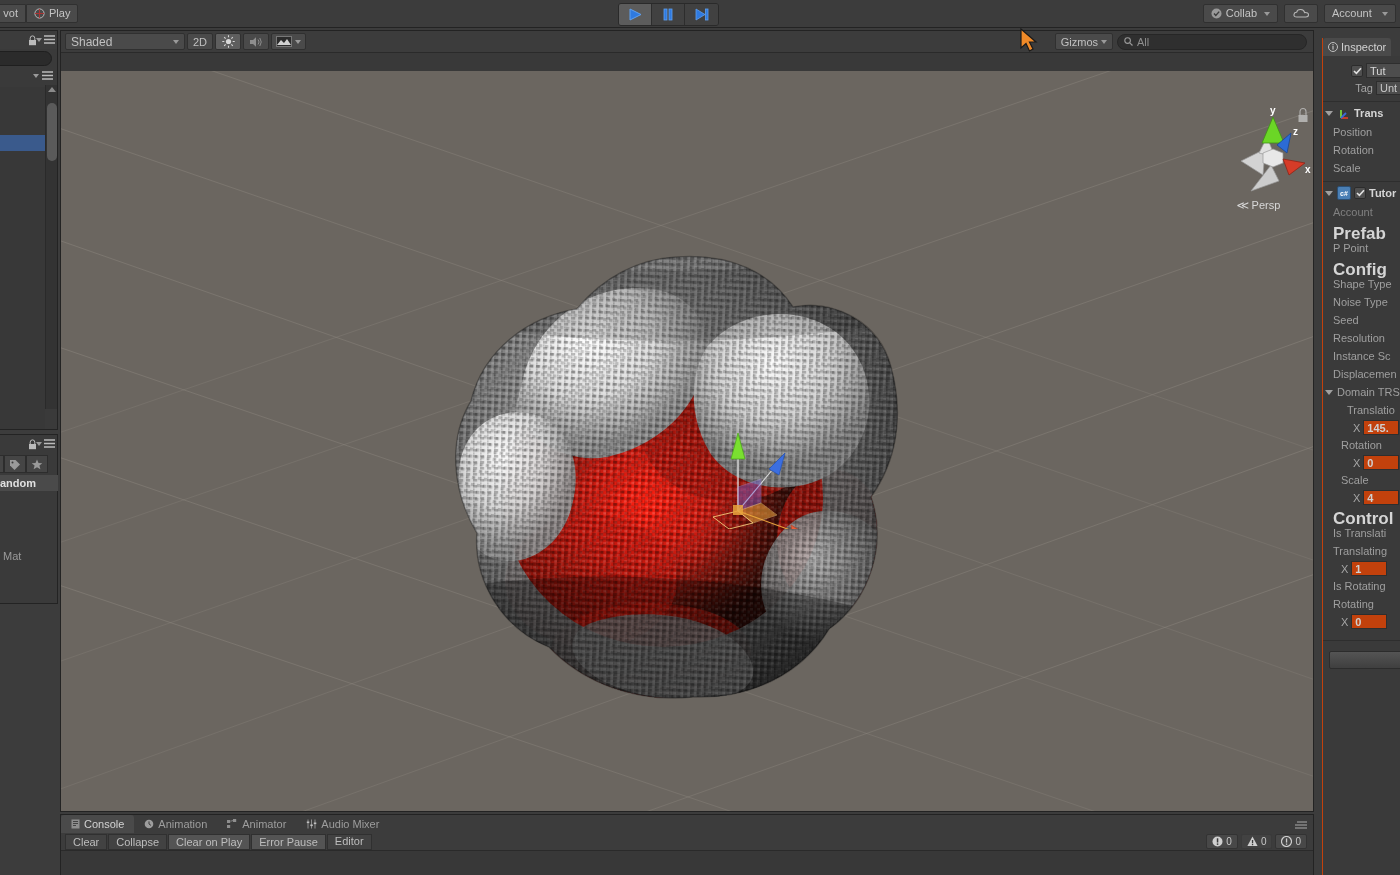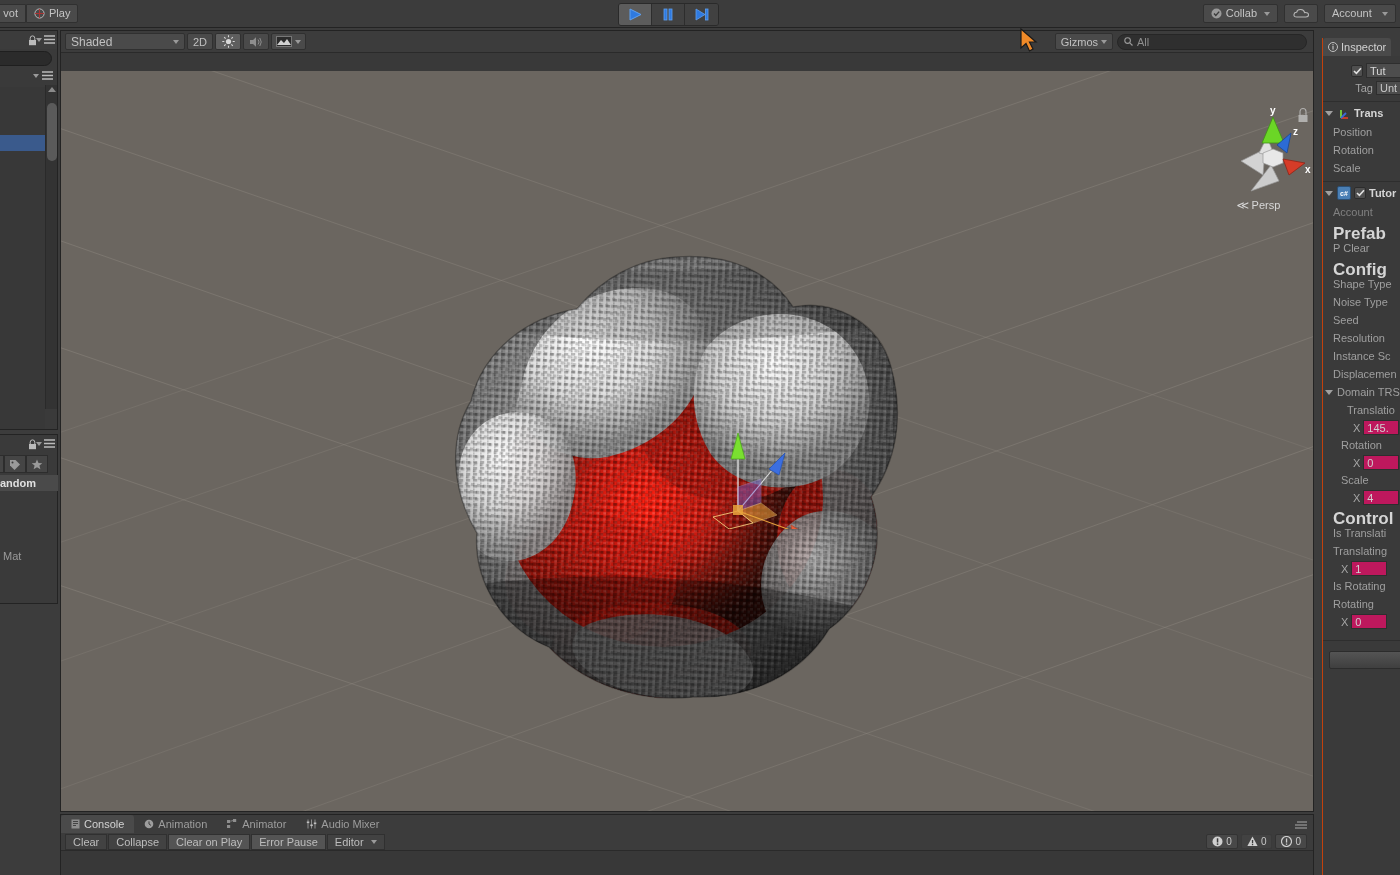--- a/index.html
+++ b/index.html
@@ -178,22 +178,22 @@
   .comp-title { font-weight:bold; color:#d5d5d5; font-size:11px; white-space:nowrap; }
   .prop-row { height:18px; display:flex; align-items:center; padding-left:10px;
               font-size:11px; color:#9f9f9f; white-space:nowrap; }
   .prop-row.indent2 { padding-left:24px; }
   .prop-row.indent3 { padding-left:18px; }
   .sect-head { height:18px; display:flex; align-items:center; padding-left:10px;
                font-weight:bold; color:#d5d5d5; font-size:17px; }
   .field-row { height:17px; display:flex; align-items:center; gap:3px; padding-left:30px; font-size:11px; }
   .field-row .lbl { color:#a5a5a5; }
   .field-row .val {
-    height:15px; background:#be185d; border:1px solid #2e2e2e; color:#d0d0d0;
-    display:flex; align-items:center; padding:0 3px; min-width:36px; overflow:hidden; white-space:nowrap;
+    height:15px; background:#c2410c; border:1px solid #2e2e2e; color:#d0d0d0;
+    display:flex; align-items:center; padding:0 3px; min-width:36px; overflow:hidden; white-space:nowrap;font-weight:bold;
   }
   .script-row { height:18px; display:flex; align-items:center; padding-left:10px; font-size:11px; color:#808080;}
   .cs-icon { width:14px;height:14px;background:#4a7fb5;border:1px solid #2c4f73; border-radius:2px;
              display:flex;align-items:center;justify-content:center; font-size:7px;color:#fff; font-weight:bold;}
   .ins-button {
     margin:10px 4px 0 6px; height:18px; background:linear-gradient(#545454,#3f3f3f);
     border:1px solid #2c2c2c; border-radius:2px;
   }
 
   .cursor { position:absolute; left:1020px; top:28px; width:22px; height:28px; pointer-events:none;}
@@ -587,21 +587,21 @@
       </div>
       <div class="con-btn">
         <span>Collapse</span>
       </div>
       <div class="con-btn toggled">
         <span>Clear on Play</span>
       </div>
       <div class="con-btn toggled">
         <span>Error Pause</span>
       </div>
-      <div class="con-btn" style="gap:4px;">
+      <div class="con-btn" style="gap:4px;flex-direction:column;">
         <span>Editor</span>
         <span class="caret"></span>
       </div>
 
       <div class="con-counts">
         <div class="count-pill">
           <svg width="11" height="11" viewBox="0 0 11 11">
             <circle cx="5.5" cy="5.5" r="5" fill="#cfcfcf"></circle>
             <rect x="4.8" y="2.3" width="1.5" height="4.2" fill="#3a3a3a"></rect>
             <rect x="4.8" y="7.4" width="1.5" height="1.5" fill="#3a3a3a"></rect>
@@ -702,21 +702,21 @@
       <span class="comp-title">Tutor</span>
     </div>
     <div class="script-row">
       <span>Account</span>
     </div>
 
     <div class="sect-head" style="padding-top:8px;">
       <span>Prefab</span>
     </div>
     <div class="prop-row">
-      <span>P Clear</span>
+      <span>P Point</span>
     </div>
 
     <div class="sect-head" style="padding-top:8px;text-align:center;">
       <span>Config</span>
     </div>
     <div class="prop-row">
       <span>Shape Type</span>
     </div>
     <div class="prop-row">
       <span>Noise Type</span>

